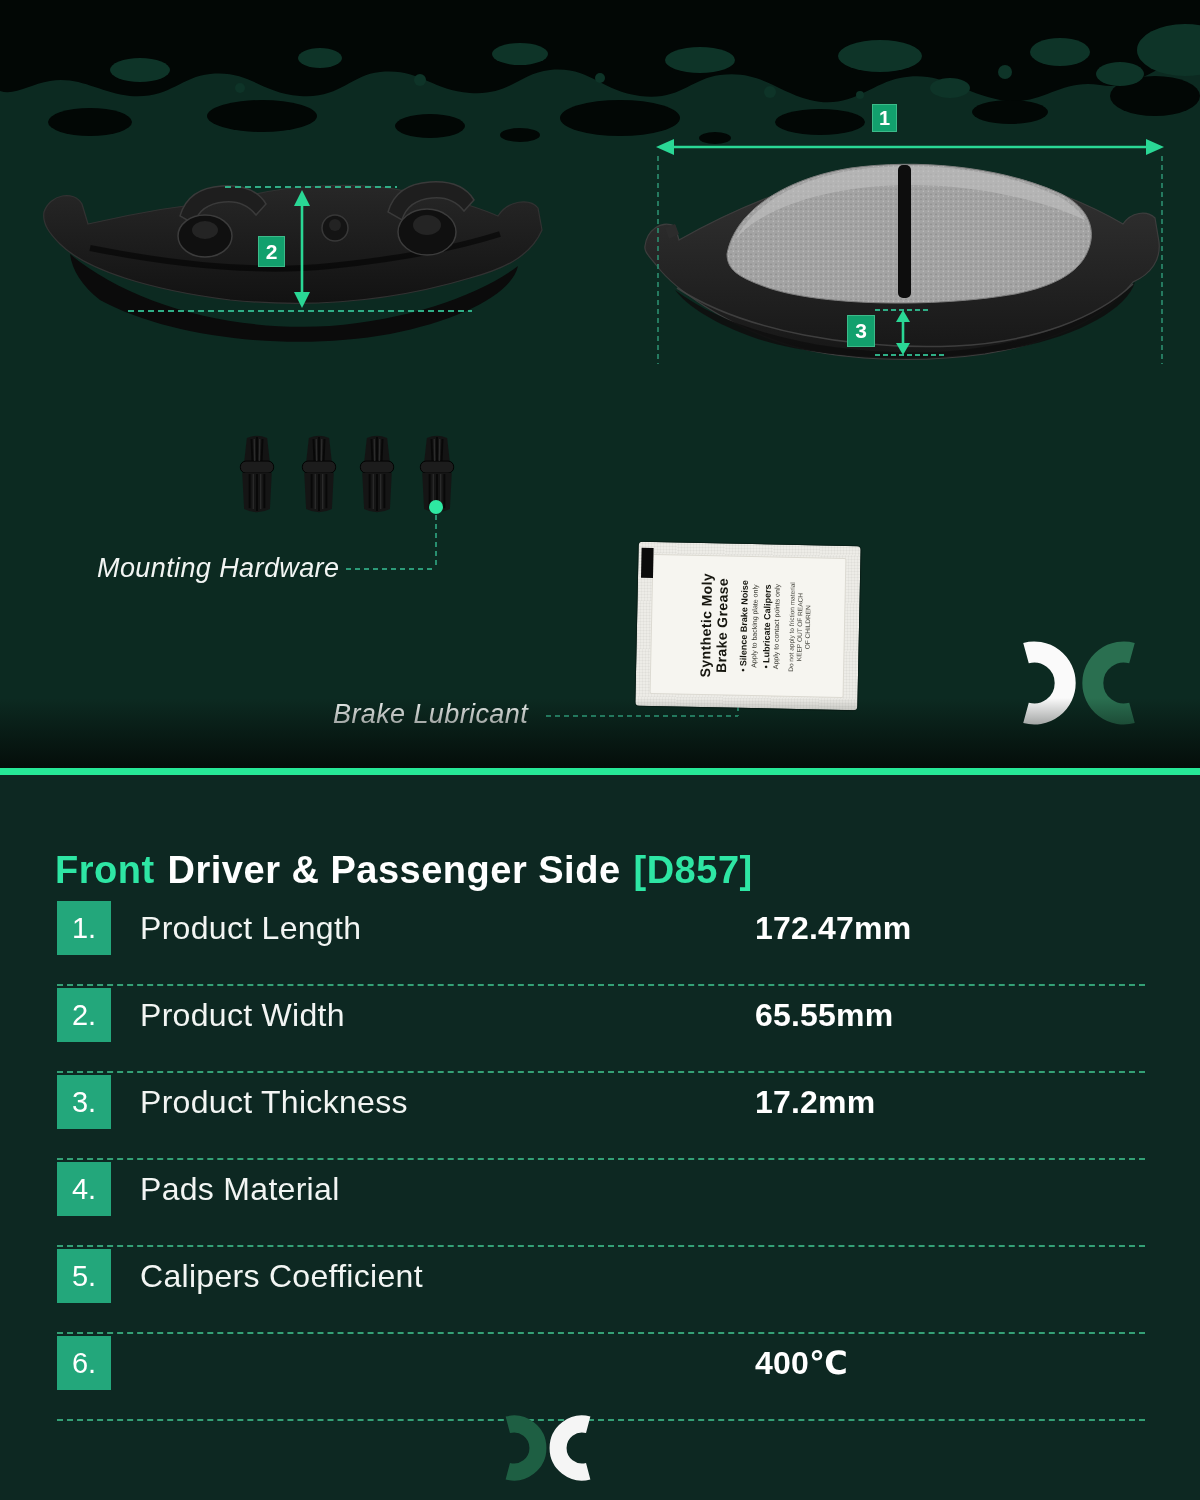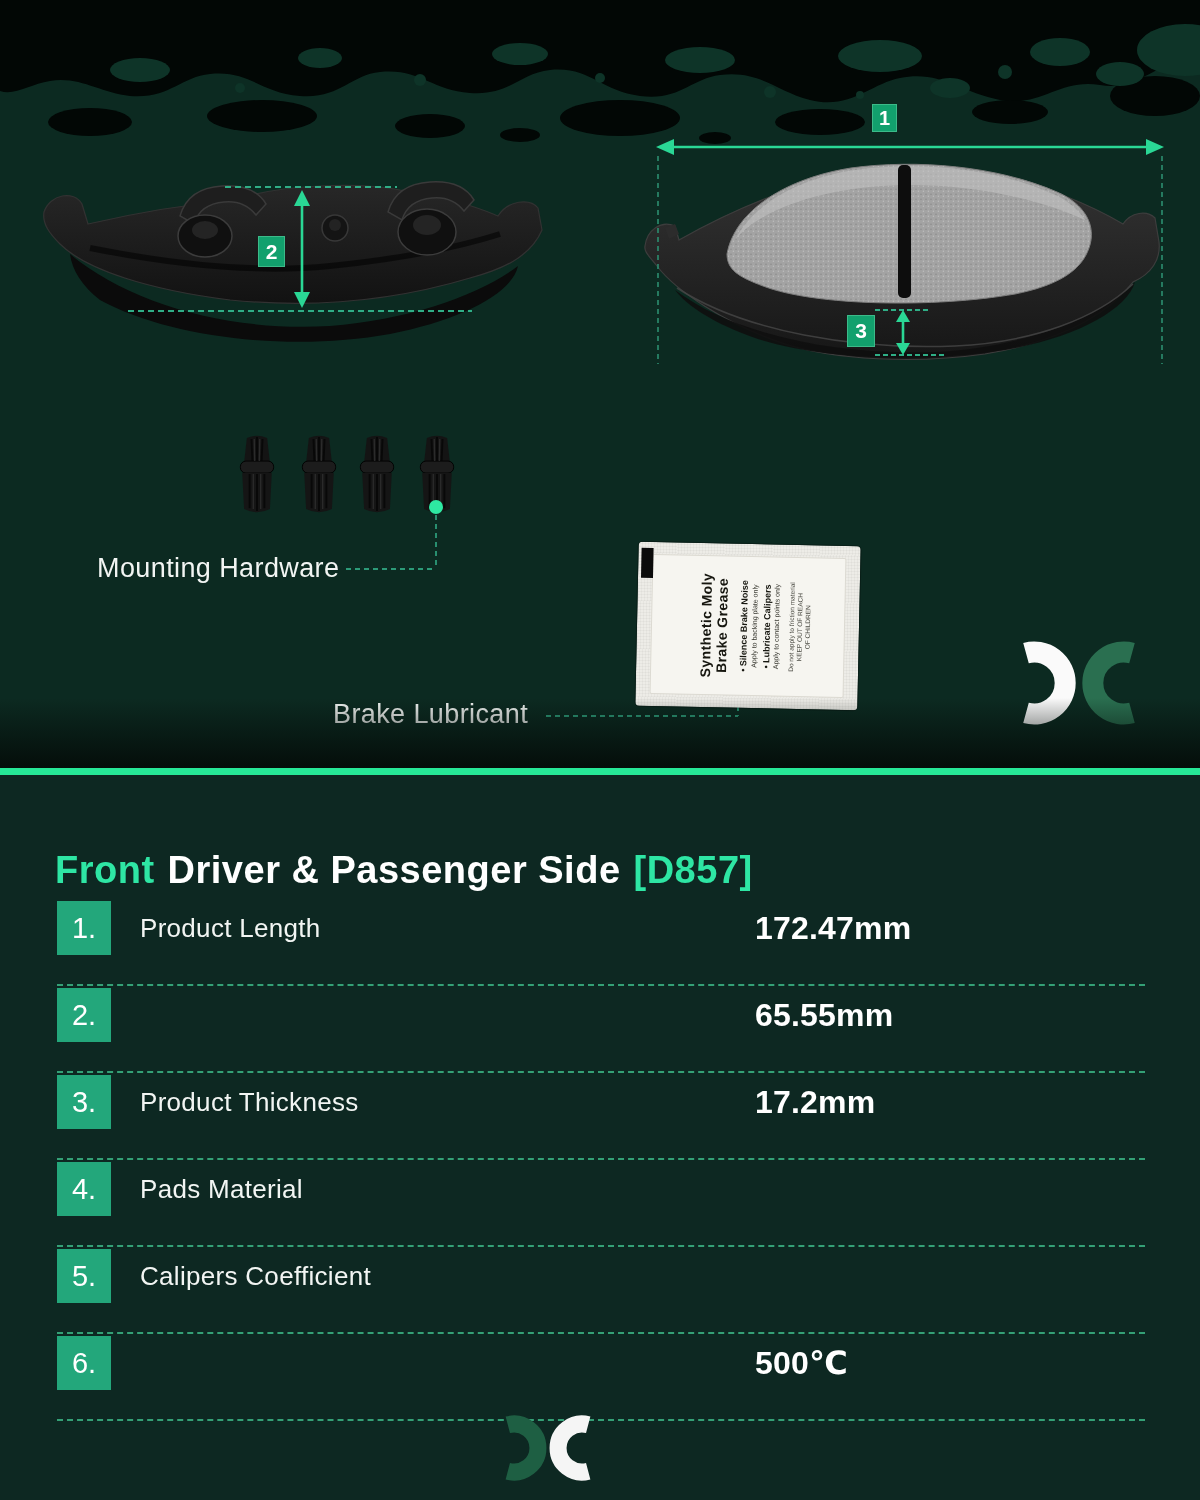--- a/index.html
+++ b/index.html
@@ -20,21 +20,21 @@
     background:#12a06d;color:#fff;font-weight:700;
     border:1px solid rgba(140,235,190,.35);
     box-sizing:border-box;z-index:6;
   }
   #badge-1{left:872px;top:104px;width:25px;height:28px;font-size:20px;}
   #badge-2{left:258px;top:236px;width:27px;height:31px;font-size:21px;}
   #badge-3{left:847px;top:315px;width:28px;height:32px;font-size:21px;}
 
   
   .callout-label{
-    color:#f2f5f3;font-size:27px;font-weight:300;letter-spacing:.4px;z-index:6;
+    color:#f2f5f3;font-size:27px;font-weight:300;letter-spacing:.4px;z-index:6;font-style:italic;
   }
   #mh-label{left:97px;top:553px;}
   #bl-label{left:333px;top:699px;}
 
   
   #packet{
     left:637px;top:544px;width:222px;height:164px;
     background:#edece7;border-radius:4px;transform:rotate(1.2deg);
     box-shadow:0 0 0 1px rgba(0,0,0,.25);z-index:5;
     background-image:
@@ -71,21 +71,21 @@
 
   #spec-rows{position:absolute;left:57px;top:124px;width:1088px;}
   .spec-row{position:relative;height:85px;border-bottom:2px dashed rgba(62,190,140,.8);}
   .spec-badge{
     position:absolute;left:0;top:2px;width:54px;height:54px;background:#23a77b;
     display:flex;align-items:center;justify-content:center;
     color:#fff;font-size:29px;font-weight:300;
   }
   .spec-label{
     position:absolute;left:83px;top:2px;height:54px;display:flex;align-items:center;
-    color:#f2f5f3;font-size:26px;font-weight:300;letter-spacing:.3px;
+    color:#f2f5f3;font-size:32px;font-weight:300;letter-spacing:.3px;
   }
   .spec-value{
     position:absolute;left:698px;top:2px;height:54px;display:flex;align-items:center;
     color:#fff;font-size:32px;font-weight:700;letter-spacing:.2px;
   }
   #logo-bottom{position:absolute;left:493px;top:639px;}
 </style>
 </head>
 <body>
 
@@ -355,38 +355,39 @@
     </h1>
 
     <div id="spec-rows">
       <div class="spec-row">
         <div class="spec-badge">1.</div>
         <div class="spec-label">Product Length</div>
         <div class="spec-value">172.47mm</div>
       </div>
       <div class="spec-row">
         <div class="spec-badge">2.</div>
+        <div class="spec-label">Product Width</div>
         <div class="spec-value">65.55mm</div>
       </div>
       <div class="spec-row">
         <div class="spec-badge">3.</div>
         <div class="spec-label">Product Thickness</div>
         <div class="spec-value">17.2mm</div>
       </div>
       <div class="spec-row">
         <div class="spec-badge">4.</div>
         <div class="spec-label">Pads Material</div>
       </div>
       <div class="spec-row">
         <div class="spec-badge">5.</div>
         <div class="spec-label">Calipers Coefficient</div>
       </div>
       <div class="spec-row">
         <div class="spec-badge">6.</div>
-        <div class="spec-value">500℃</div>
+        <div class="spec-value">400℃</div>
       </div>
     </div>
 
     <svg id="logo-bottom" width="108" height="68" viewBox="0 0 108 68">
       <path d="M14.8,10.8 A24,24 0 1 1 14.8,57.2" fill="none" stroke="#1e5f43" stroke-width="17"></path>
       <path d="M95.2,10.8 A24,24 0 1 0 95.2,57.2" fill="none" stroke="#f5f5f5" stroke-width="17"></path>
     </svg>
   </div>
 
 </div>

